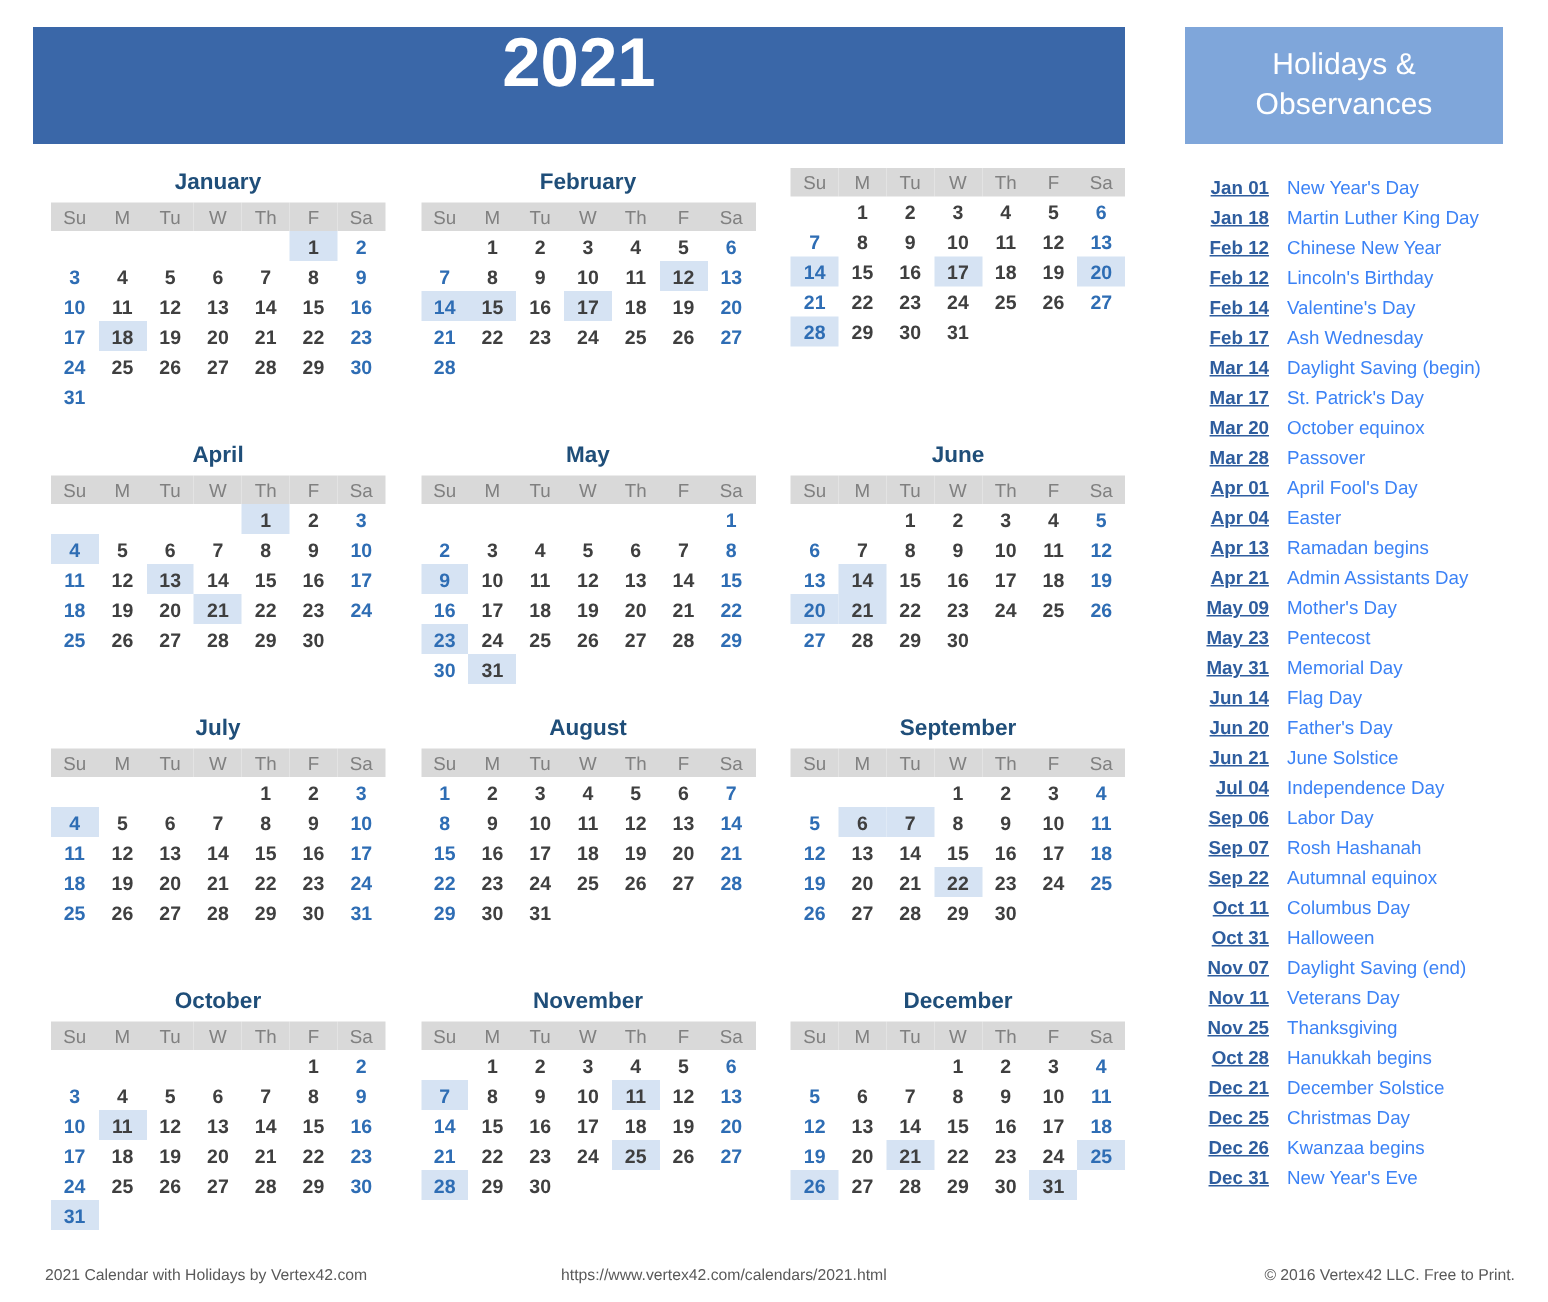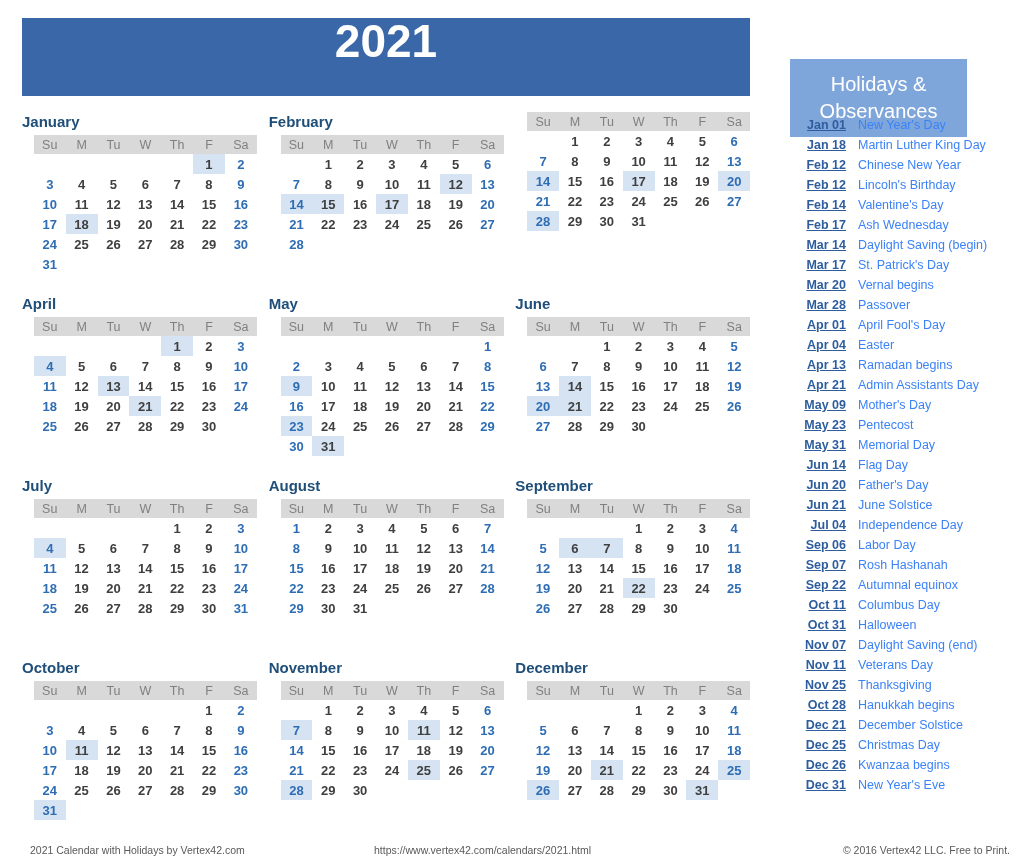--- a/index.html
+++ b/index.html
@@ -18,36 +18,36 @@
     background:#3a67a8;
     display:flex;justify-content:center;
   }
   .year-bar .year-text{
     color:#ffffff;font-size:46px;font-weight:bold;letter-spacing:0px;
     line-height:1;
   }
 
   
   .side-bar-head{
-    position:absolute;left:790px;top:18px;width:177px;height:78px;
+    position:absolute;left:790px;top:18px;width:212px;height:78px;
     background:#7fa6da;
-    display:flex;flex-direction:column;align-items:center;justify-content:center;margin-top:41px;
+    display:flex;flex-direction:column;align-items:center;justify-content:center;
   }
   .side-bar-head .ln{
     color:#ffffff;font-size:20px;line-height:27px;font-weight:normal;
   }
 
   
   .months{
     position:absolute;left:22px;top:112px;width:740px;height:720px;
   }
   .mrow{display:flex;height:182px;}
   .month{width:251px;}
   .month-title{
-    color:#1f4e79;font-size:15px;font-weight:bold;
+    text-align:center;color:#1f4e79;font-size:15px;font-weight:bold;
     height:20px;line-height:20px;margin-bottom:3px;
   }
   table.cal{border-collapse:collapse;width:223px;margin:0 auto;table-layout:fixed;}
   table.cal th{
     background:#d9d9d9;color:#808080;font-size:12.5px;font-weight:normal;
     height:19px;text-align:center;padding:0;width:31.8px;
   }
   table.cal td{
     height:20px;text-align:center;font-size:13px;font-weight:bold;
     padding:0;color:#3f3f3f;width:31.8px;
@@ -914,21 +914,21 @@
       <div class="hrow">
         <span class="hdate">Mar 14</span>
         <span class="hname">Daylight Saving (begin)</span>
       </div>
       <div class="hrow">
         <span class="hdate">Mar 17</span>
         <span class="hname">St. Patrick's Day</span>
       </div>
       <div class="hrow">
         <span class="hdate">Mar 20</span>
-        <span class="hname">Vernal begins</span>
+        <span class="hname">October equinox</span>
       </div>
       <div class="hrow">
         <span class="hdate">Mar 28</span>
         <span class="hname">Passover</span>
       </div>
       <div class="hrow">
         <span class="hdate">Apr 01</span>
         <span class="hname">April Fool's Day</span>
       </div>
       <div class="hrow">

